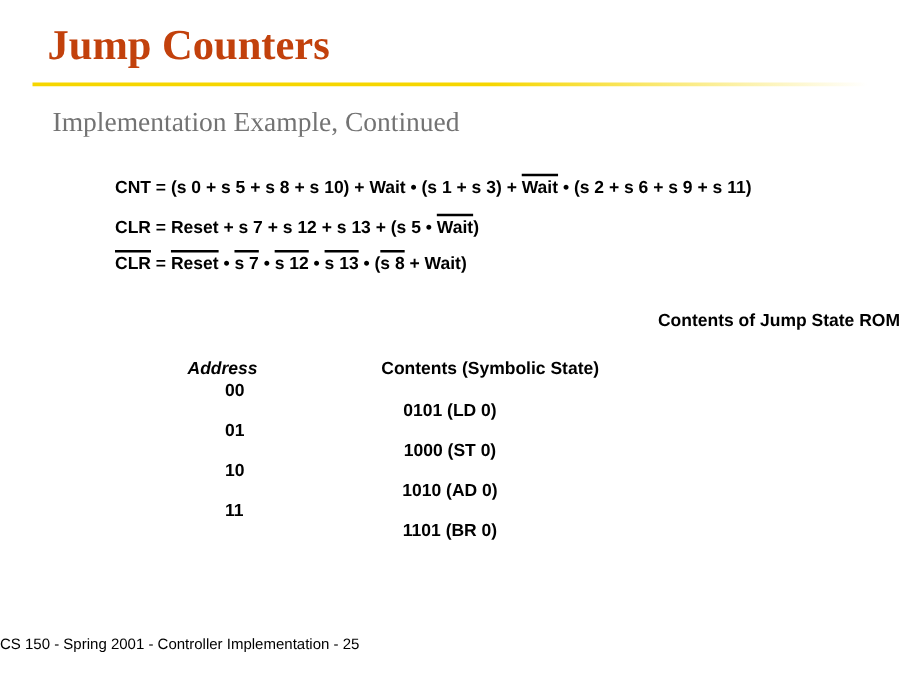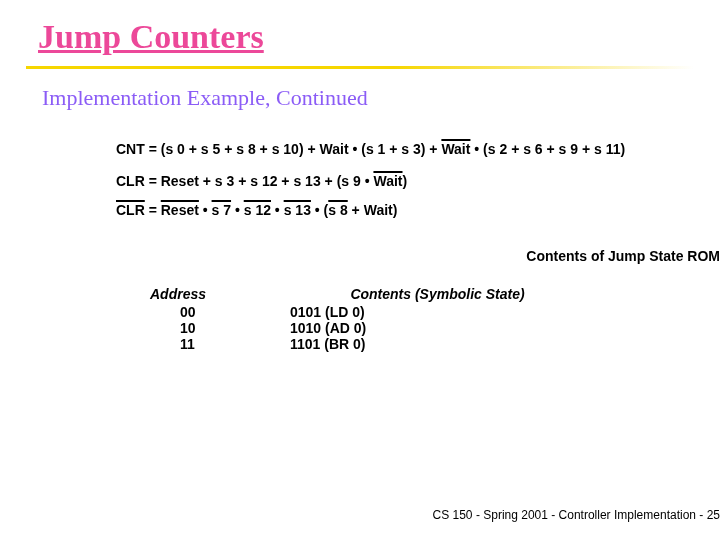--- a/index.html
+++ b/index.html
@@ -9,106 +9,109 @@
     height: 540px;
     background: #fff;
     font-family: Arial, Helvetica, sans-serif;
     position: relative;
     overflow: hidden;
   }
   .title {
     font-family: "Comic Sans MS", "Comic Sans", cursive;
     font-size: 34px;
     font-weight: bold;
-    color: #ec4899;
+    color: #c2410c;
     padding: 18px 0 10px 38px;
-    text-decoration: underline;
   }
   .gradline {
     height: 3px;
     margin: 0 26px 0 26px;
     background: linear-gradient(to right, #f6d600 0%, #f6d600 55%, #ffffff 100%);
   }
   .subtitle {
     font-family: "Comic Sans MS", "Comic Sans", cursive;
     font-size: 22px;
-    color: #8b5cf6;
+    color: #737373;
     padding: 16px 0 0 42px;
   }
   .eqblock {
-    padding: 28px 0 0 116px;
+    padding: 28px 0 0 92px;
     font-size: 14px;
     font-weight: bold;
     line-height: 1.45;
     color: #000;
   }
   .eqline { margin-bottom: 4px; position: relative; }
   .gap { height: 4px; }
   .ov { text-decoration: overline; text-decoration-thickness: 2px; }
   .romtable {
     margin: 22px auto 0 auto;
     width: 420px;
     font-size: 14px;
     font-weight: bold;
   }
   .romtable .hdr { margin-bottom: 2px; display: flex; gap: 45px; }
   .romtable .hdr .c1 { width: 110px; font-style: italic; }
-  .romtable .hdr .c2 { flex: 1; font-style: italic; text-align: center; }
-  .romtable .row { display: flex; }
+  .romtable .hdr .c2 { flex: 1; }
+  .romtable .row { display: flex; flex-direction: column; }
   .romtable .row .c1 { width: 110px; padding-left: 30px; }
-  .romtable .row .c2 { flex: 1; }
+  .romtable .row .c2 { flex: 1; text-align: center; }
   .romcaption {
     text-align: right;
     font-size: 14px;
     font-weight: bold;
     margin-top: 8px;
   }
   .footer {
     position: absolute;
     bottom: 18px;
     width: 100%;
-    text-align: right;
+    text-align: left;
     font-size: 12px;
     color: #000;
   }
 </style>
 </head>
 <body>
 
 <div class="title">Jump Counters</div>
 <div class="gradline"></div>
 <div class="subtitle">Implementation Example, Continued</div>
 
 <div class="eqblock">
   <div class="eqline">
     <span>CNT = (s 0 + s 5 + s 8 + s 10) + Wait • (s 1 + s 3) + </span><span class="ov">Wait</span><span> • (s 2 + s 6 + s 9 + s 11)</span>
   </div>
   <div class="gap"></div>
   <div class="gap"></div>
   <div class="eqline">
-    <span>CLR = Reset + s 3 + s 12 + s 13 + (s 9 • </span><span class="ov">Wait</span><span>)</span>
+    <span>CLR = Reset + s 7 + s 12 + s 13 + (s 5 • </span><span class="ov">Wait</span><span>)</span>
   </div>
   <div class="gap"></div>
   <div class="eqline">
     <span class="ov">CLR</span><span> = </span><span class="ov">Reset</span><span> • </span><span class="ov">s 7</span><span> • </span><span class="ov">s 12</span><span> • </span><span class="ov">s 13</span><span> • (</span><span class="ov">s 8</span><span> + Wait)</span>
   </div>
   <div class="gap"></div>
 </div>
 
 <div class="romcaption" style="margin-top:20px;">Contents of Jump State ROM</div>
 <div class="romtable">
   <div class="hdr">
     <div class="c1">Address</div>
     <div class="c2">Contents (Symbolic State)</div>
   </div>
   <div class="row">
     <div class="c1">00</div>
     <div class="c2">0101 (LD 0)</div>
   </div>
   <div class="row">
+    <div class="c1">01</div>
+    <div class="c2">1000 (ST 0)</div>
+  </div>
+  <div class="row">
     <div class="c1">10</div>
     <div class="c2">1010 (AD 0)</div>
   </div>
   <div class="row">
     <div class="c1">11</div>
     <div class="c2">1101 (BR 0)</div>
   </div>
 </div>
 
 <div class="footer">CS 150 - Spring 2001 - Controller Implementation - 25</div>

